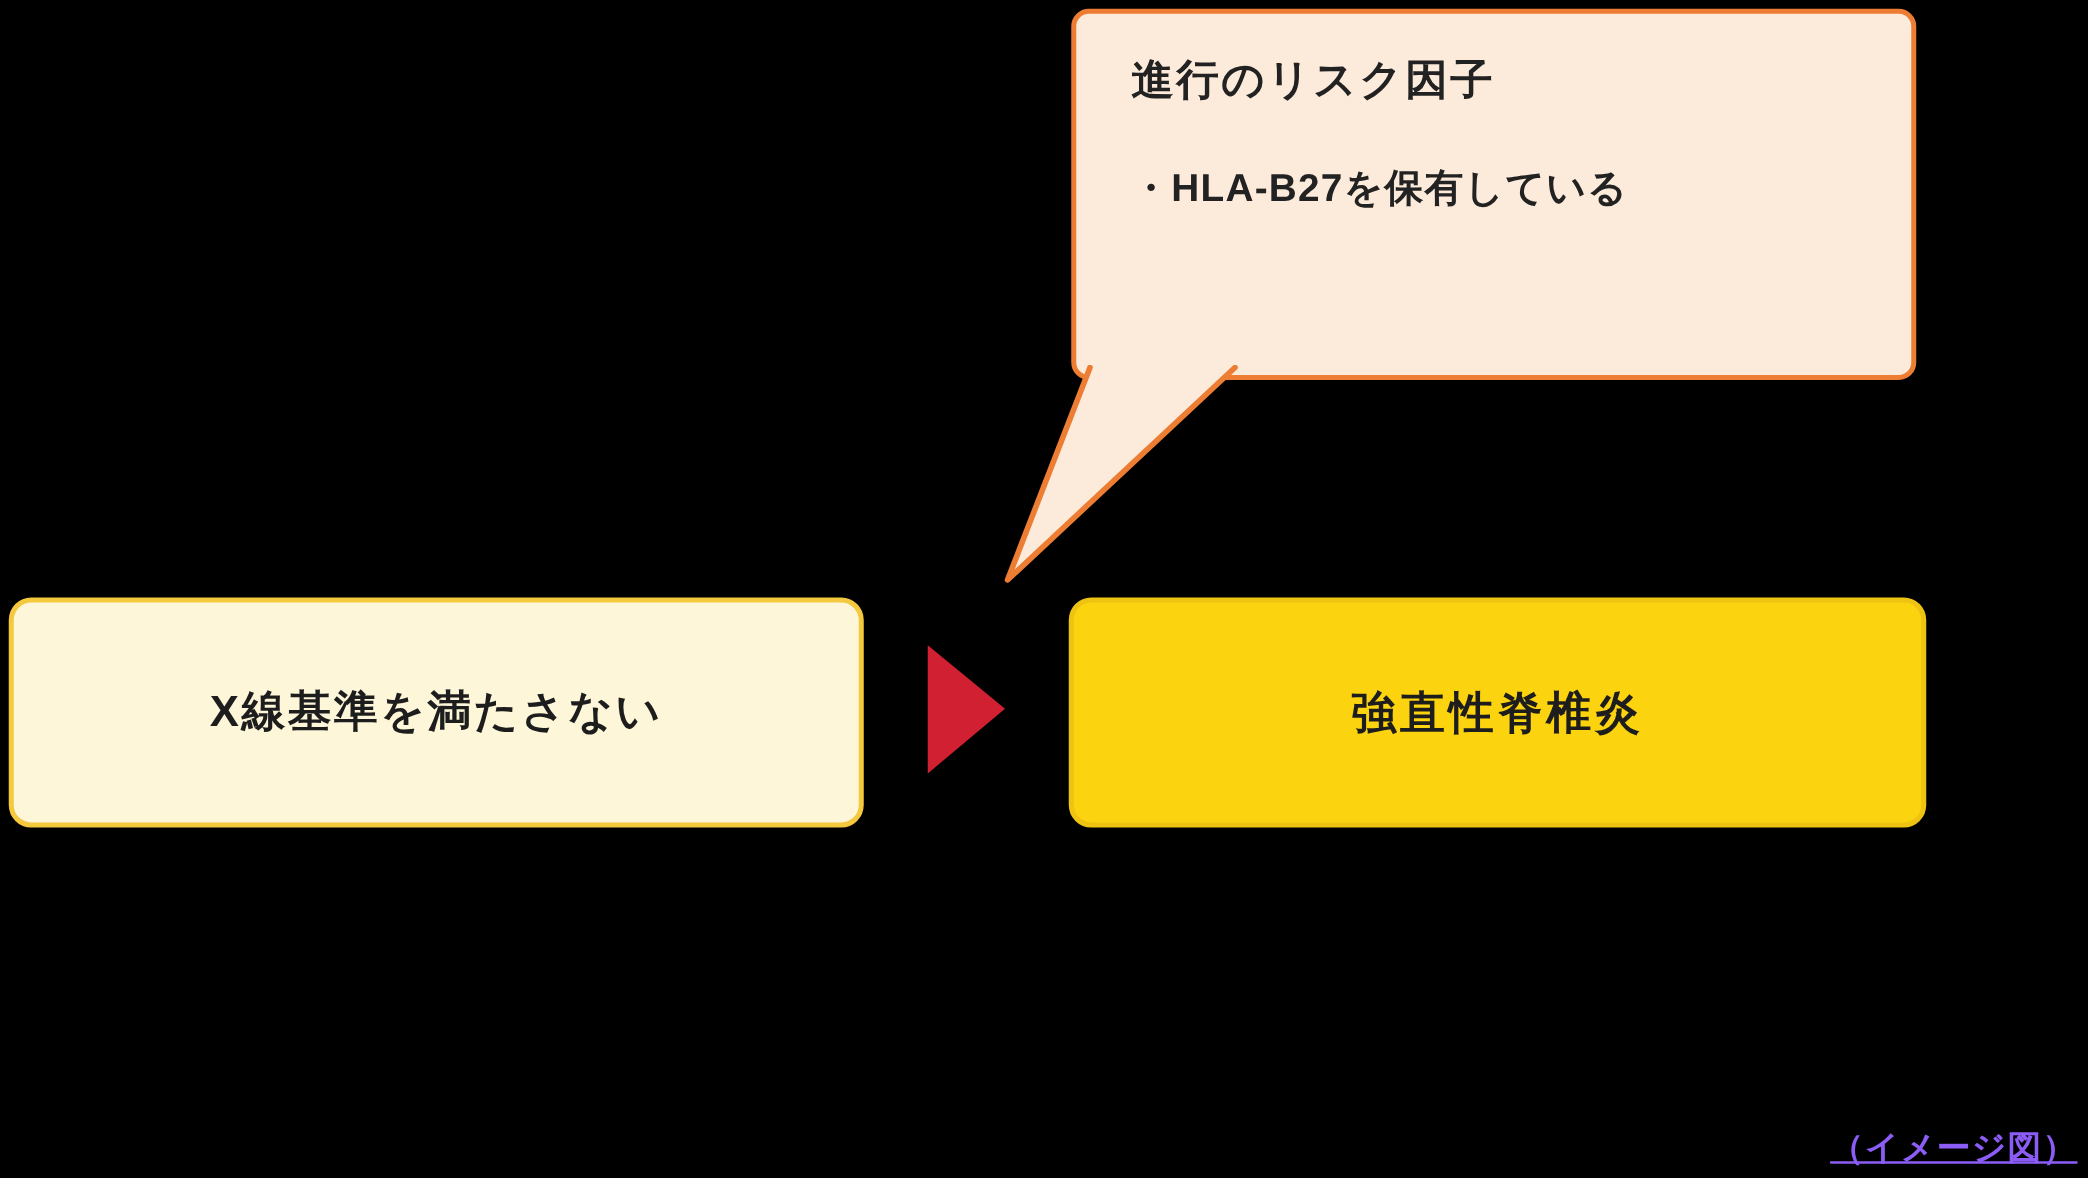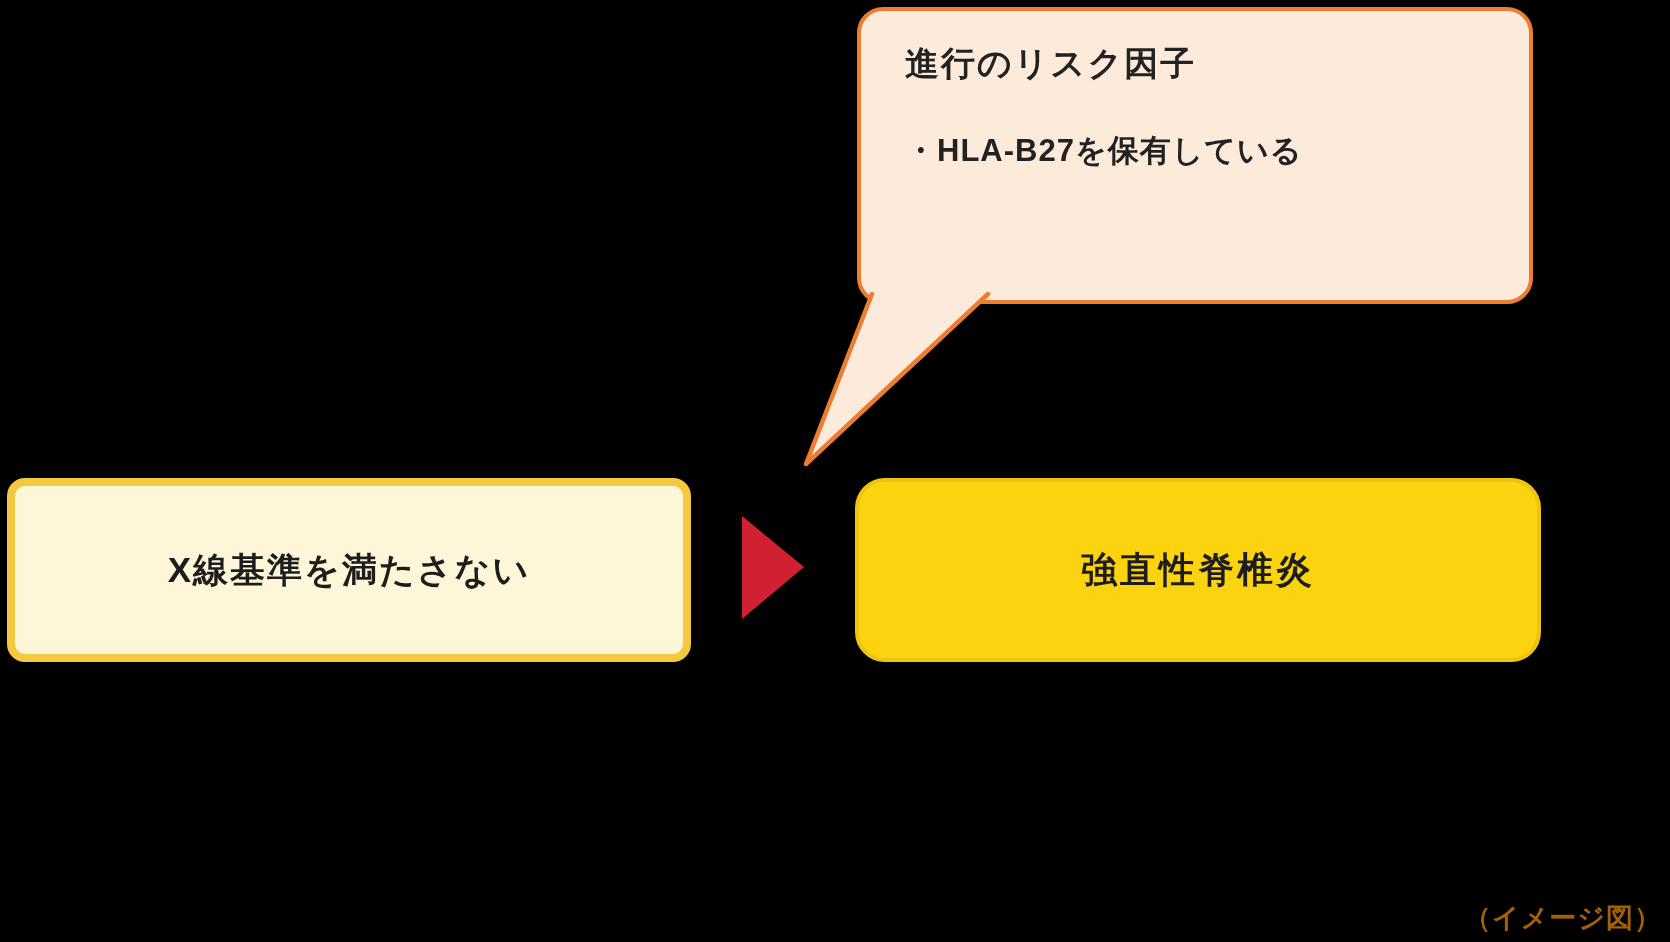--- a/index.html
+++ b/index.html
@@ -15,21 +15,21 @@
     font-family: "Liberation Sans", "DejaVu Sans", sans-serif;
   }
   .bubble {
     position: absolute;
     left: 857px;
     top: 7px;
     width: 676px;
     height: 297px;
     box-sizing: border-box;
     border: 4px solid #ed7d33;
-    border-radius: 26px;
+    border-radius: 14px;
     background: #fceadb;
     padding: 30px 44px;
     color: #222222;
   }
   .bubble-title {
     font-size: 34px;
     font-weight: bold;
     letter-spacing: 2px;
   }
   .bubble-list {
@@ -57,34 +57,34 @@
     align-items: center;
     text-align: center;
     font-weight: bold;
     color: #1d1d1d;
   }
   .left-box {
     left: 7px;
     top: 478px;
     width: 684px;
     height: 184px;
-    border: 8px solid #be185d;
+    border: 4px solid #be185d;
     border-radius: 18px;
     background: #fdf6d8;
     font-size: 35px;
     line-height: 1.6;
     letter-spacing: 2px;
   }
   .right-box {
     left: 855px;
     top: 478px;
     width: 686px;
     height: 184px;
     border: 4px solid #eec311;
-    border-radius: 30px;
+    border-radius: 18px;
     background: #fbd30e;
     font-size: 36px;
     letter-spacing: 3px;
   }
   .arrow {
     position: absolute;
     left: 742px;
     top: 516px;
   }
   .caption {
@@ -118,15 +118,15 @@
   </div>
 
   <svg class="arrow" width="62" height="103" viewBox="0 0 62 103">
     <polygon points="0,0 62,51 0,103" fill="#d02031"></polygon>
   </svg>
 
   <div class="box right-box" style="background-color: rgb(251, 211, 14); border-color: rgb(238, 195, 17);">
     <div>強直性脊椎炎</div>
   </div>
 
-  <div class="caption" style="color: #a16207;">（イメージ図）</div>
+  <div class="caption" style="color: #8b5cf6; text-decoration: underline;">（イメージ図）</div>
 
 </div>
 
 </body></html>

